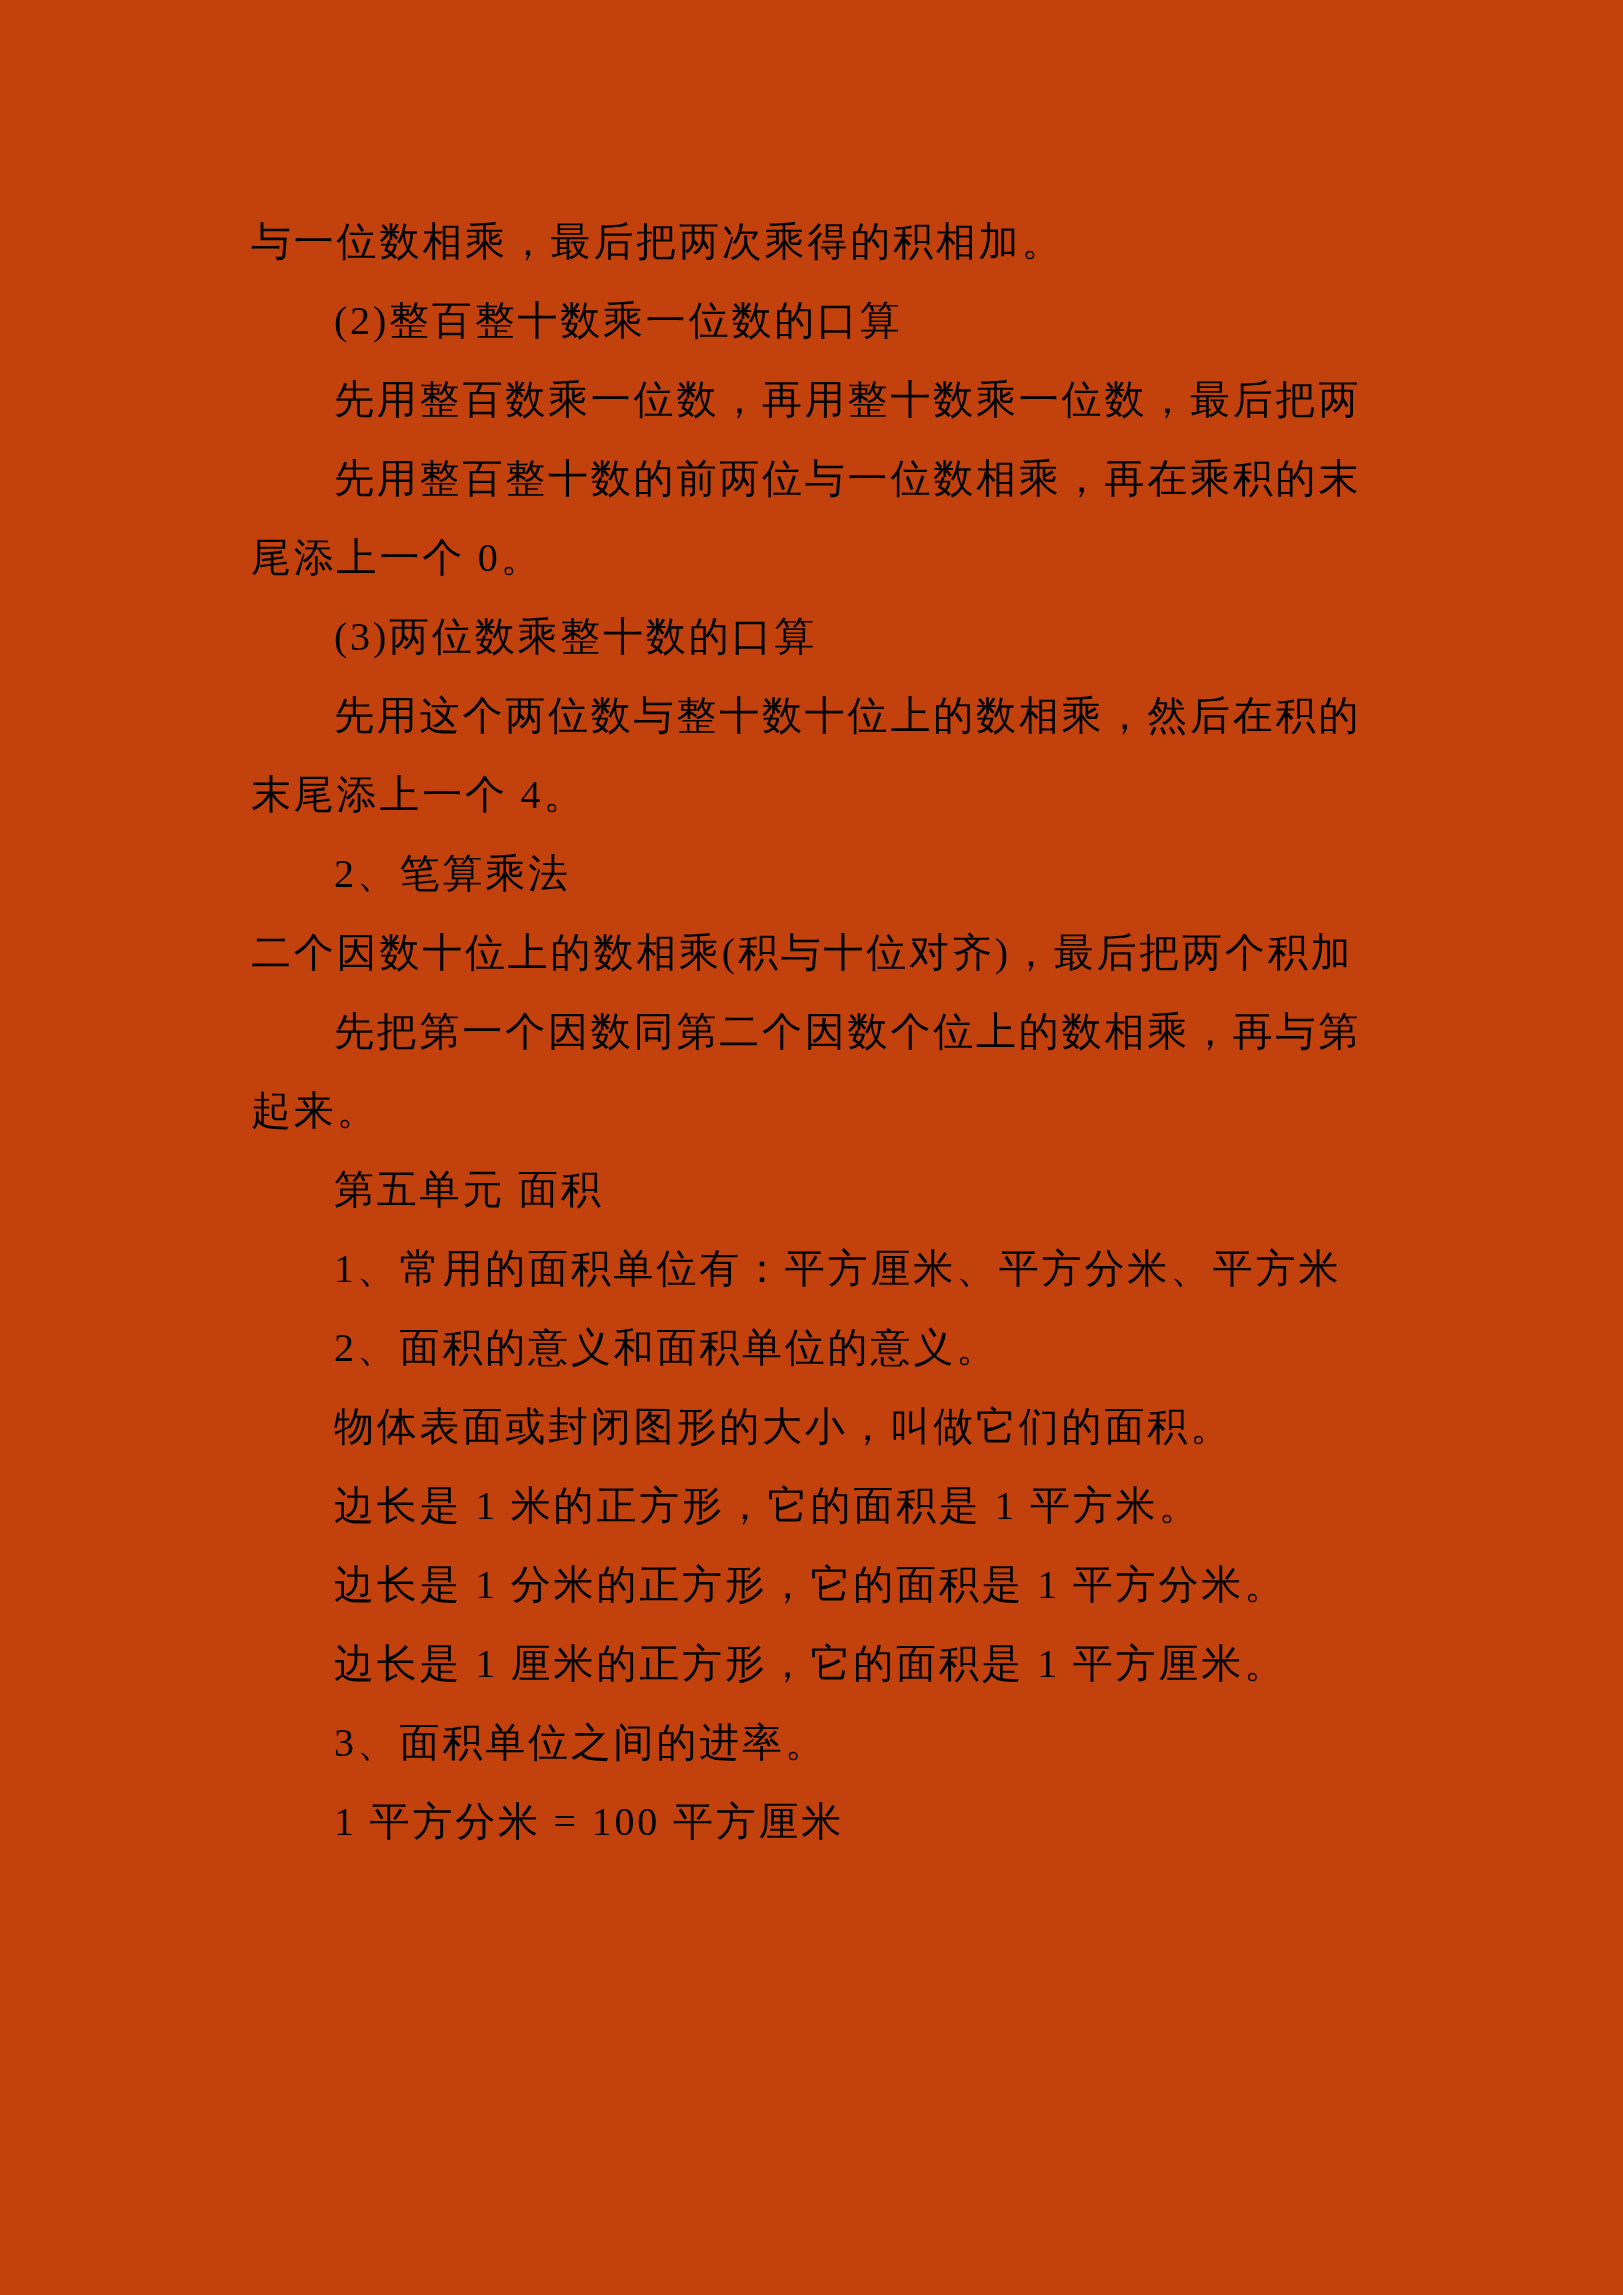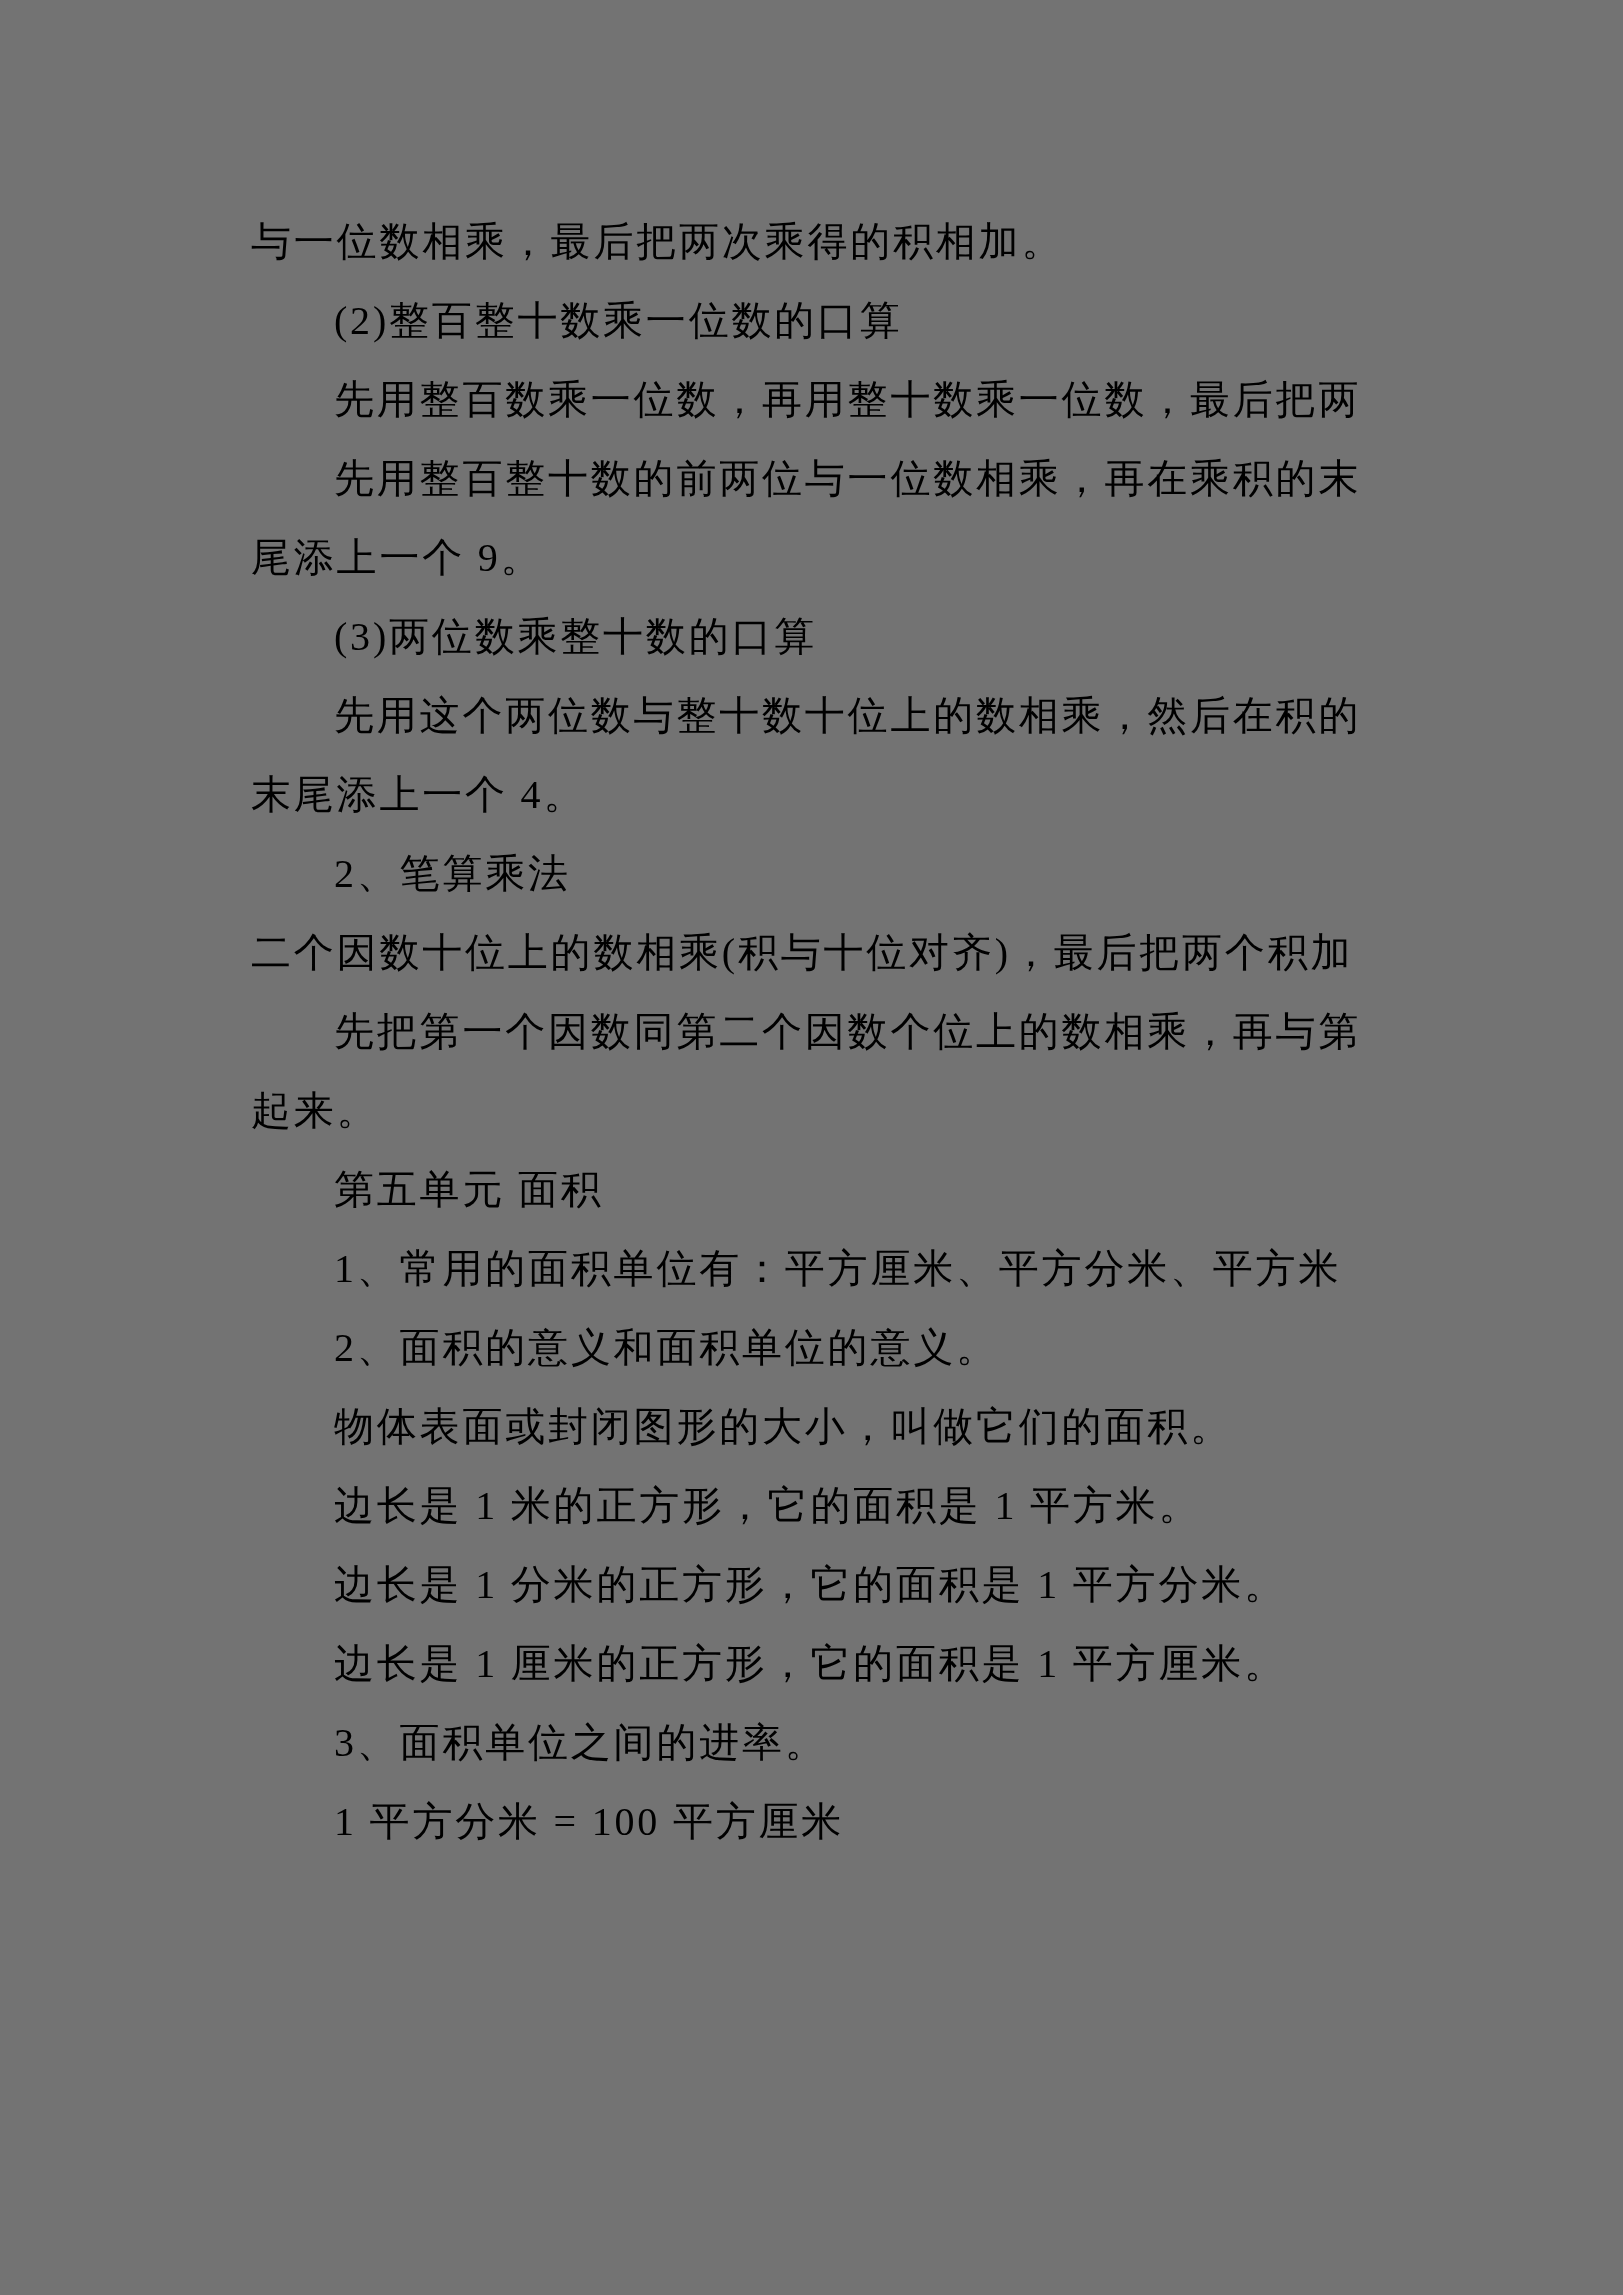--- a/index.html
+++ b/index.html
@@ -4,21 +4,21 @@
 <style>
   html, body {
     margin: 0;
     padding: 0;
     background: #ffffff;
   }
   .page {
     position: relative;
     width: 1623px;
     height: 2295px;
-    background: #737373;
+    background: #c2410c;
     overflow: hidden;
   }
   .text-content {
     position: absolute;
     left: 251px;
     top: 202px;
     width: 1155px;
   }
   .line {
     height: 79px;
@@ -35,21 +35,21 @@
 </style>
 </head>
 <body>
 
 <div class="page">
   <div class="text-content">
     <div class="line">与一位数相乘，最后把两次乘得的积相加。</div>
     <div class="line indent">(2)整百整十数乘一位数的口算</div>
     <div class="line indent">先用整百数乘一位数，再用整十数乘一位数，最后把两</div>
     <div class="line indent">先用整百整十数的前两位与一位数相乘，再在乘积的末</div>
-    <div class="line">尾添上一个 9。</div>
+    <div class="line">尾添上一个 0。</div>
     <div class="line indent">(3)两位数乘整十数的口算</div>
     <div class="line indent">先用这个两位数与整十数十位上的数相乘，然后在积的</div>
     <div class="line">末尾添上一个 4。</div>
     <div class="line indent">2、笔算乘法</div>
     <div class="line">二个因数十位上的数相乘(积与十位对齐)，最后把两个积加</div>
     <div class="line indent">先把第一个因数同第二个因数个位上的数相乘，再与第</div>
     <div class="line">起来。</div>
     <div class="line indent">第五单元 面积</div>
     <div class="line indent">1、常用的面积单位有：平方厘米、平方分米、平方米</div>
     <div class="line indent">2、面积的意义和面积单位的意义。</div>

